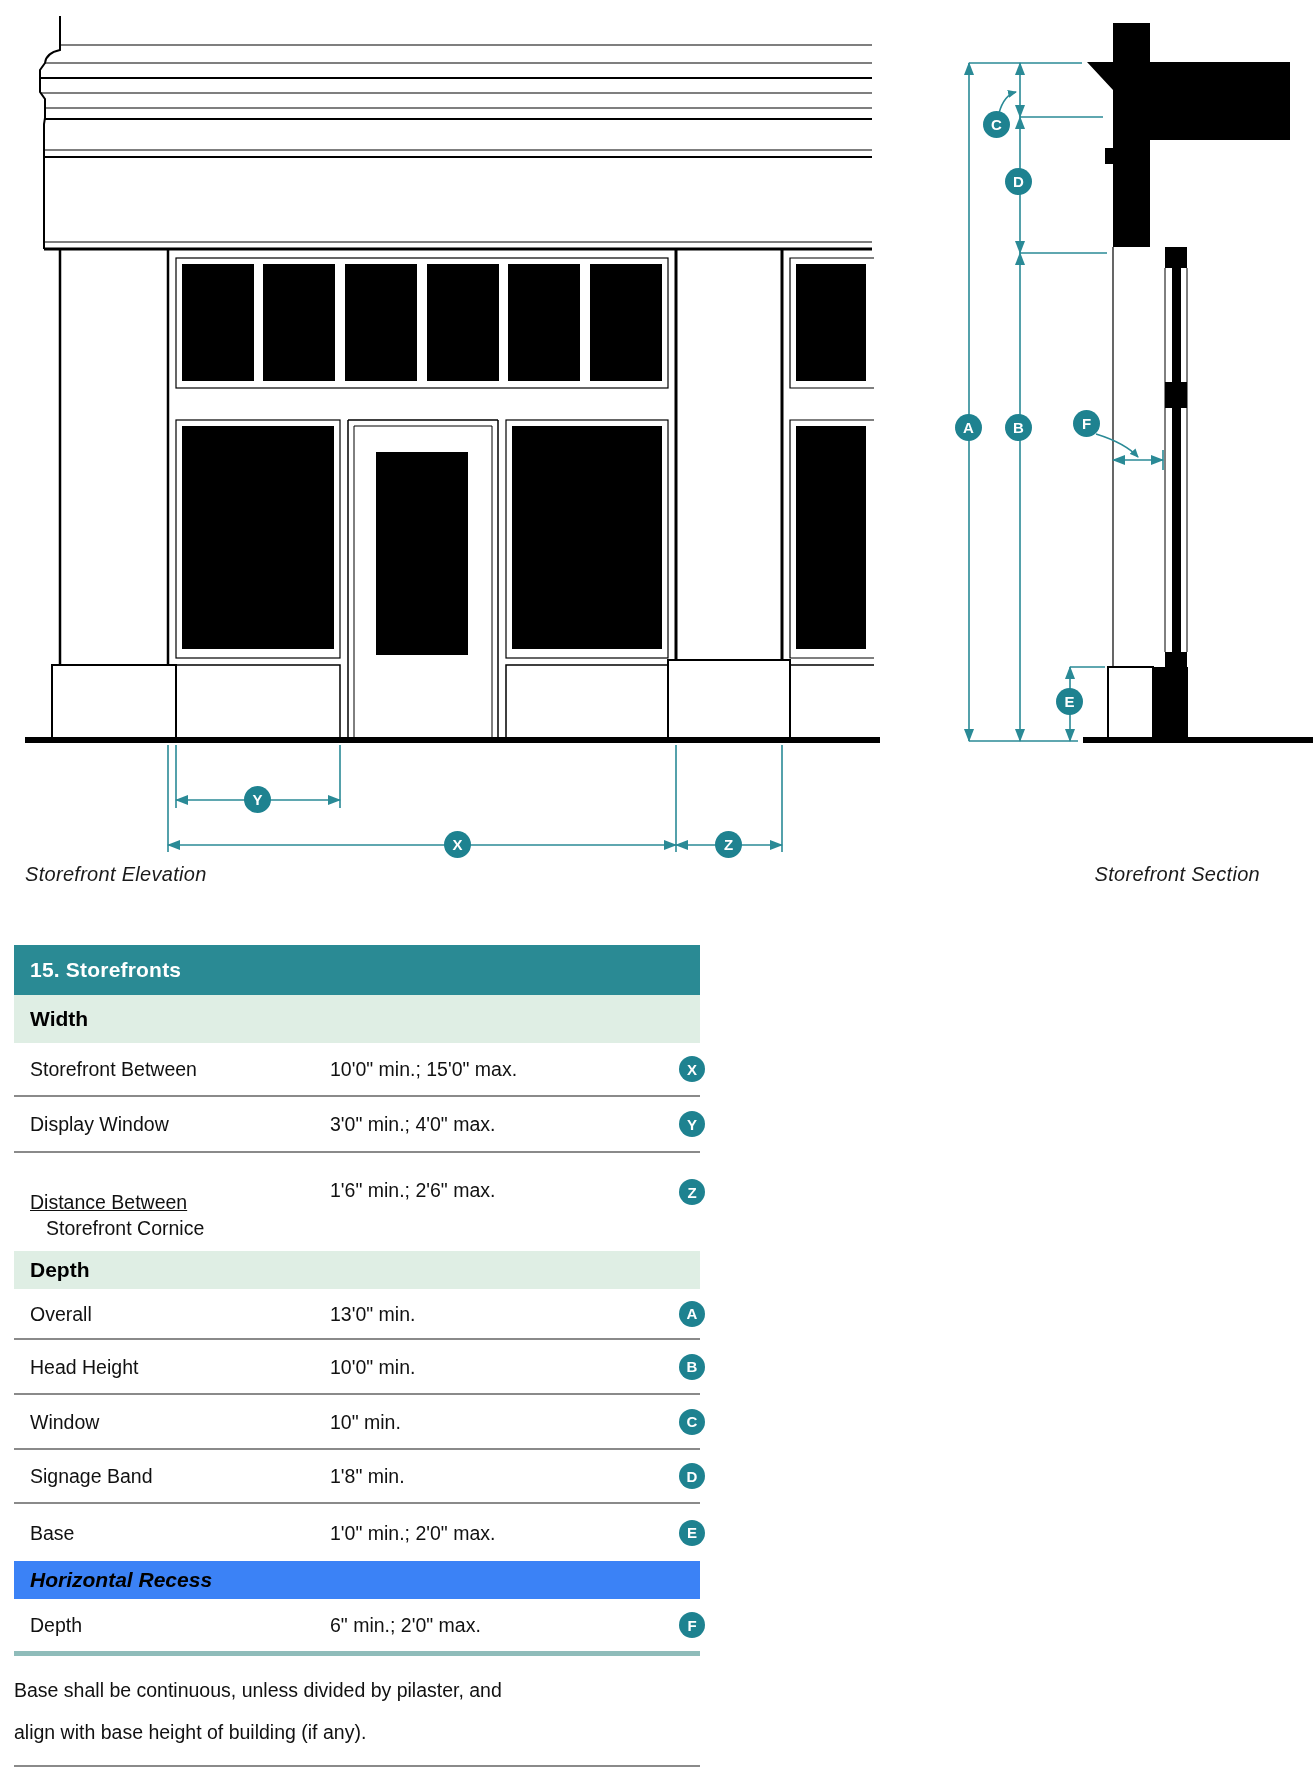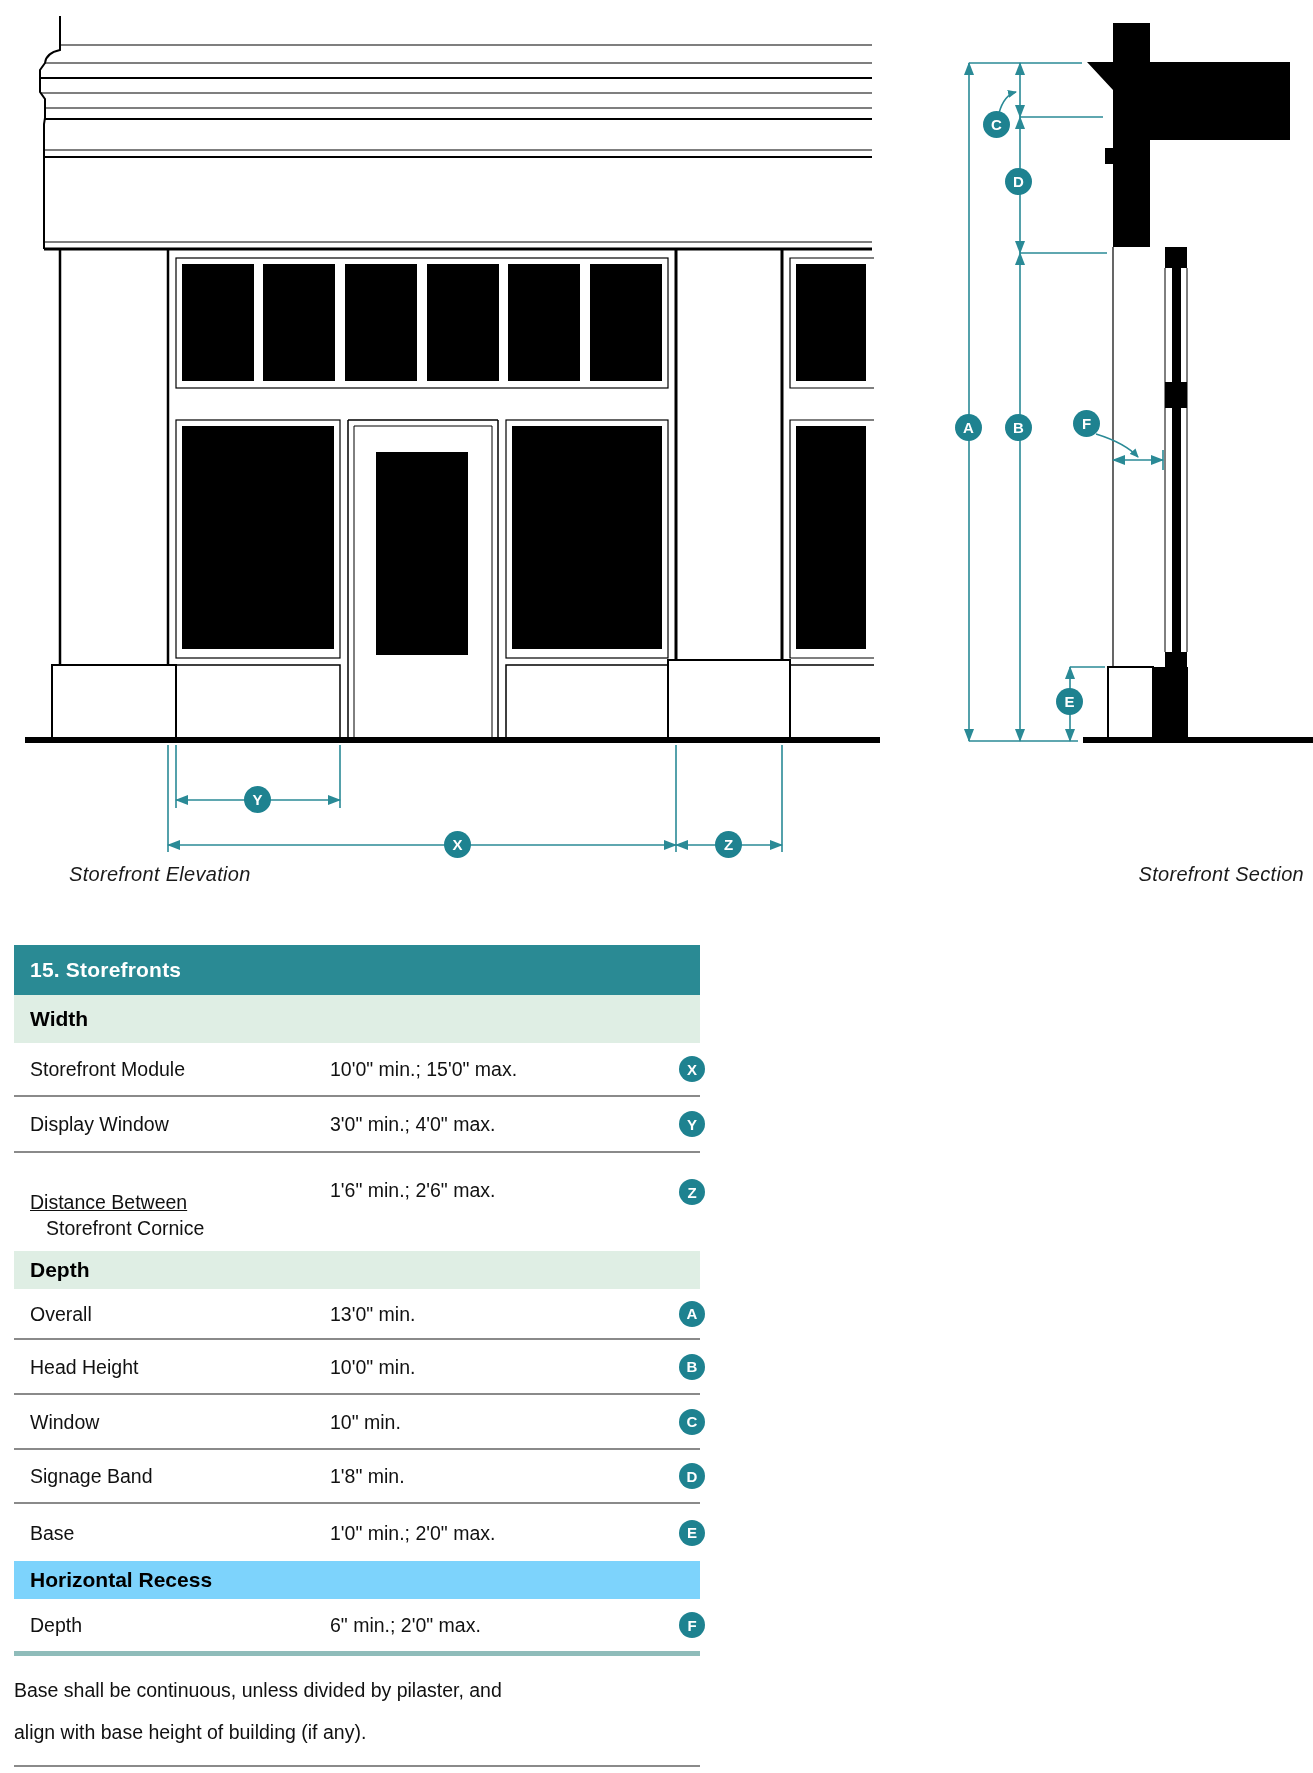--- a/index.html
+++ b/index.html
@@ -1,19 +1,19 @@
 <!DOCTYPE html>
 <html><head>
 <meta charset="utf-8">
 <style>
   html,body{margin:0;padding:0;background:#fff;}
   .page{position:relative;width:1313px;height:1773px;background:#fff;overflow:hidden;
         font-family:"Liberation Sans",sans-serif;color:#111;}
   svg{position:absolute;left:0;top:0;}
-  .caption{position:absolute;font-style:italic;font-size:20px;color:#1a1a1a;letter-spacing:.3px;margin-left:44px;}
+  .caption{position:absolute;font-style:italic;font-size:20px;color:#1a1a1a;letter-spacing:.3px;}
   .bubble{position:absolute;width:27px;height:27px;border-radius:50%;
           display:flex;align-items:center;justify-content:center;
           color:#fff;font-weight:bold;font-size:15px;line-height:1;}
   
   .spec{position:absolute;left:14px;top:945px;width:686px;font-size:19.5px;}
   .t-title{height:50px;display:flex;align-items:center;padding-left:16px;
            color:#fff;font-weight:bold;font-size:21px;letter-spacing:.2px;}
   .band{height:48px;display:flex;align-items:center;padding-left:16px;
         font-weight:bold;font-size:21px;color:#000;}
   .band.small{height:38px;}
@@ -186,21 +186,21 @@
 
     <div class="t-title" style="background:#2a8a94;">
       <span>15. Storefronts</span>
     </div>
 
     <div class="band" style="background:#dfeee4;">
       <span>Width</span>
     </div>
 
     <div class="row sep" style="height:52px;">
-      <span class="lbl">Storefront Module</span>
+      <span class="lbl">Storefront Between</span>
       <span class="val">10'0" min.; 15'0" max.</span>
       <span class="badge" style="background:#1e8290;">X</span>
     </div>
 
     <div class="row sep" style="height:54px;">
       <span class="lbl">Display Window</span>
       <span class="val">3'0" min.; 4'0" max.</span>
       <span class="badge" style="background:#1e8290;">Y</span>
     </div>
 
@@ -238,21 +238,21 @@
       <span class="val">1'8" min.</span>
       <span class="badge" style="background:#1e8290;">D</span>
     </div>
 
     <div class="row" style="height:57px;">
       <span class="lbl">Base</span>
       <span class="val">1'0" min.; 2'0" max.</span>
       <span class="badge" style="background:#1e8290;">E</span>
     </div>
 
-    <div class="band small" style="background:#7dd3fc;">
+    <div class="band small" style="background:#3b82f6;font-style:italic;">
       <span>Horizontal Recess</span>
     </div>
 
     <div class="row" style="height:52px;">
       <span class="lbl">Depth</span>
       <span class="val">6" min.; 2'0" max.</span>
       <span class="badge" style="background:#1e8290;">F</span>
     </div>
 
     <div class="rule-thick" style="background:#8fbcba;"></div>

